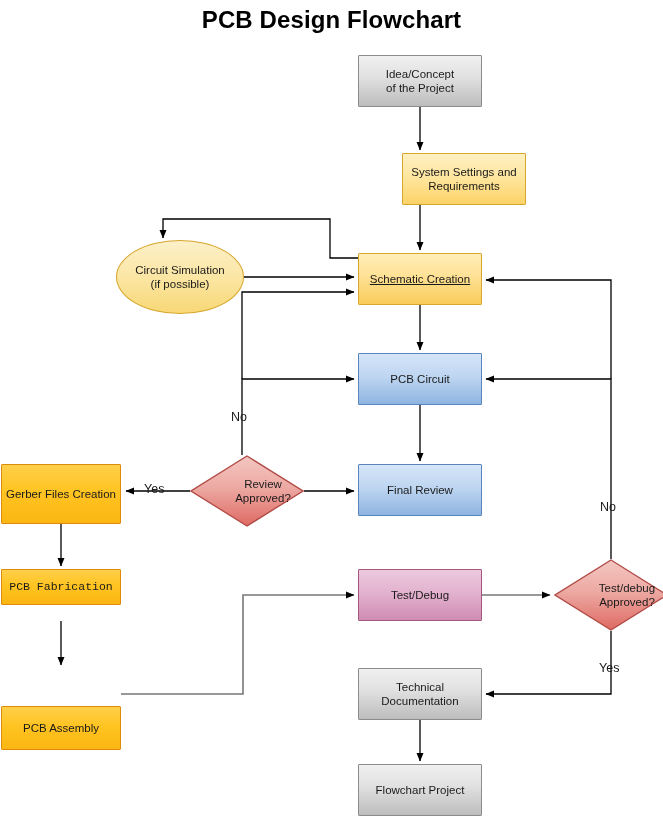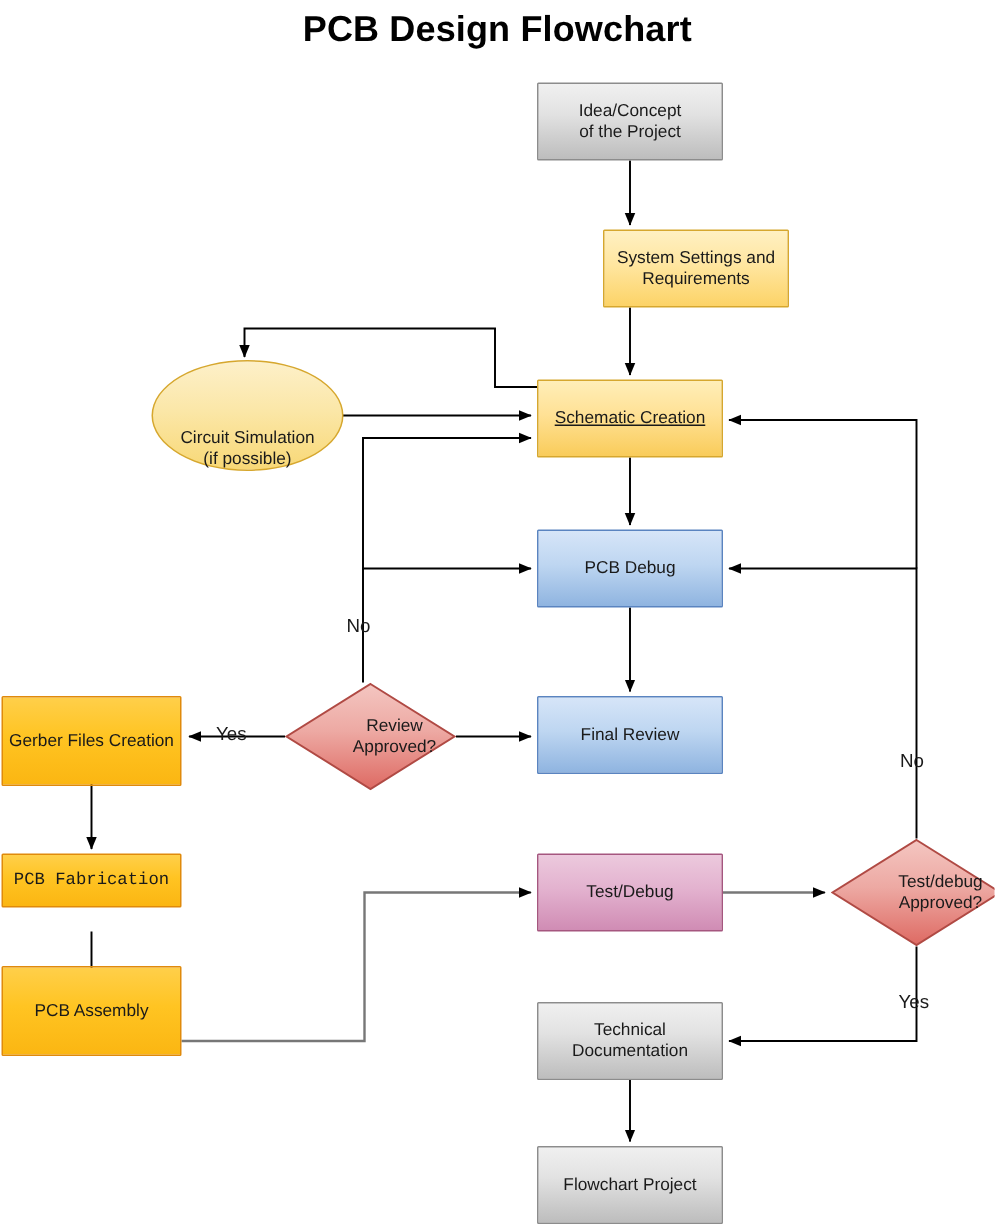--- a/index.html
+++ b/index.html
@@ -101,31 +101,31 @@
   <div class="node rrect gray" style="left:358px;top:55px;width:124px;height:52px;">
     <span>Idea/Concept
 of the Project</span>
   </div>
 
   <div class="node rrect yellow" style="left:358px;top:153px;width:124px;height:52px;">
     <span>System Settings and
 Requirements</span>
   </div>
 
-  <div class="node ellipse" style="left:101px;top:240px;width:128px;height:74px;align-items:flex-end;">
+  <div class="node ellipse" style="left:116px;top:240px;width:128px;height:74px;">
     <span>Circuit Simulation
 (if possible)</span>
   </div>
 
   <div class="node rrect yellow2" style="left:358px;top:253px;width:124px;height:52px;">
     <span>Schematic Creation</span>
   </div>
 
   <div class="node rrect blue" style="left:358px;top:353px;width:124px;height:52px;">
-    <span>PCB Debug</span>
+    <span>PCB Circuit</span>
   </div>
 
   <div class="node rrect blue" style="left:358px;top:464px;width:124px;height:52px;">
     <span>Final Review</span>
   </div>
 
   <div class="diamond" style="left:190px;top:455px;width:114px;height:72px;">
     <svg class="dshape" viewBox="0 0 114 72" xmlns="http://www.w3.org/2000/svg">
       <defs>
         <linearGradient id="dg1" x1="0" y1="0" x2="0" y2="1">
@@ -141,21 +141,21 @@
   </div>
 
   <div class="node rrect orange" style="left:1px;top:464px;width:120px;height:60px;">
     <span>Gerber Files Creation</span>
   </div>
 
   <div class="node rrect orange" style="left:1px;top:569px;width:120px;height:36px;font-family:Liberation Mono, monospace;">
     <span>PCB Fabrication</span>
   </div>
 
-  <div class="node rrect orange" style="left:1px;top:644px;width:120px;height:60px;">
+  <div class="node rrect orange" style="left:1px;top:706px;width:120px;height:44px;">
     <span>PCB Assembly</span>
   </div>
 
   <div class="node rrect pink" style="left:358px;top:569px;width:124px;height:52px;">
     <span>Test/Debug</span>
   </div>
 
   <div class="diamond" style="left:554px;top:559px;width:114px;height:72px;">
     <svg class="dshape" viewBox="0 0 114 72" xmlns="http://www.w3.org/2000/svg">
       <defs>

